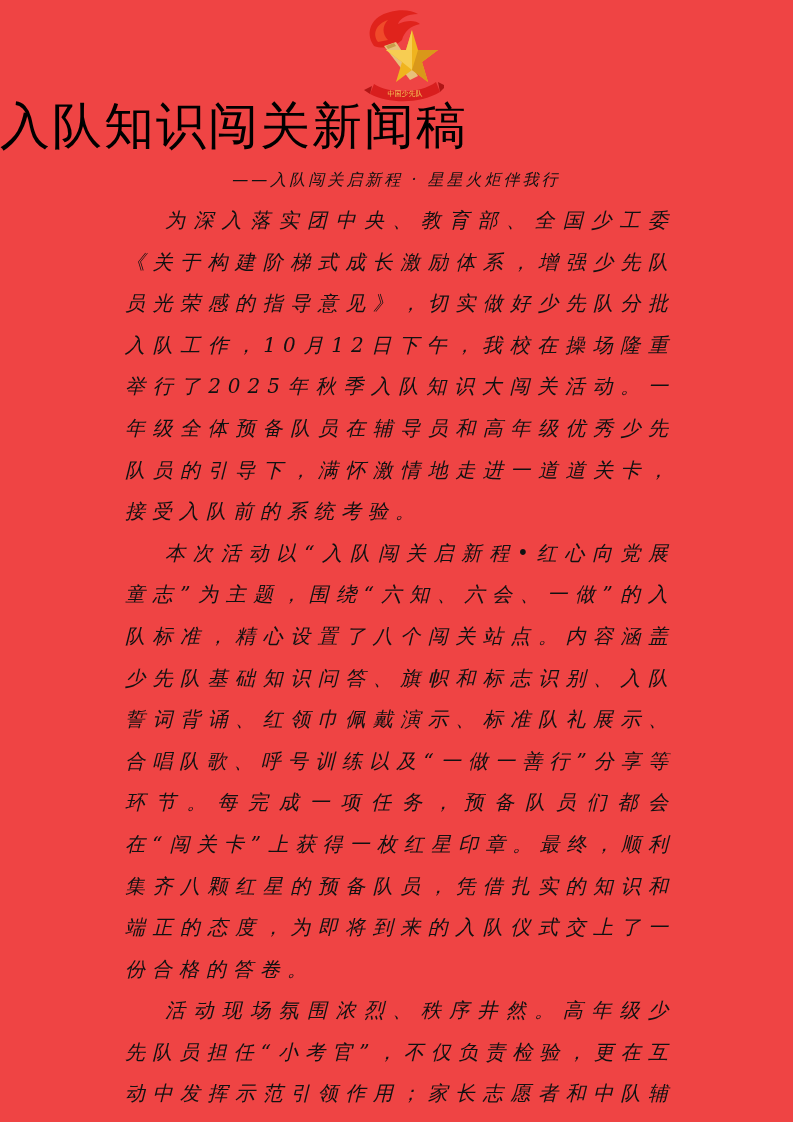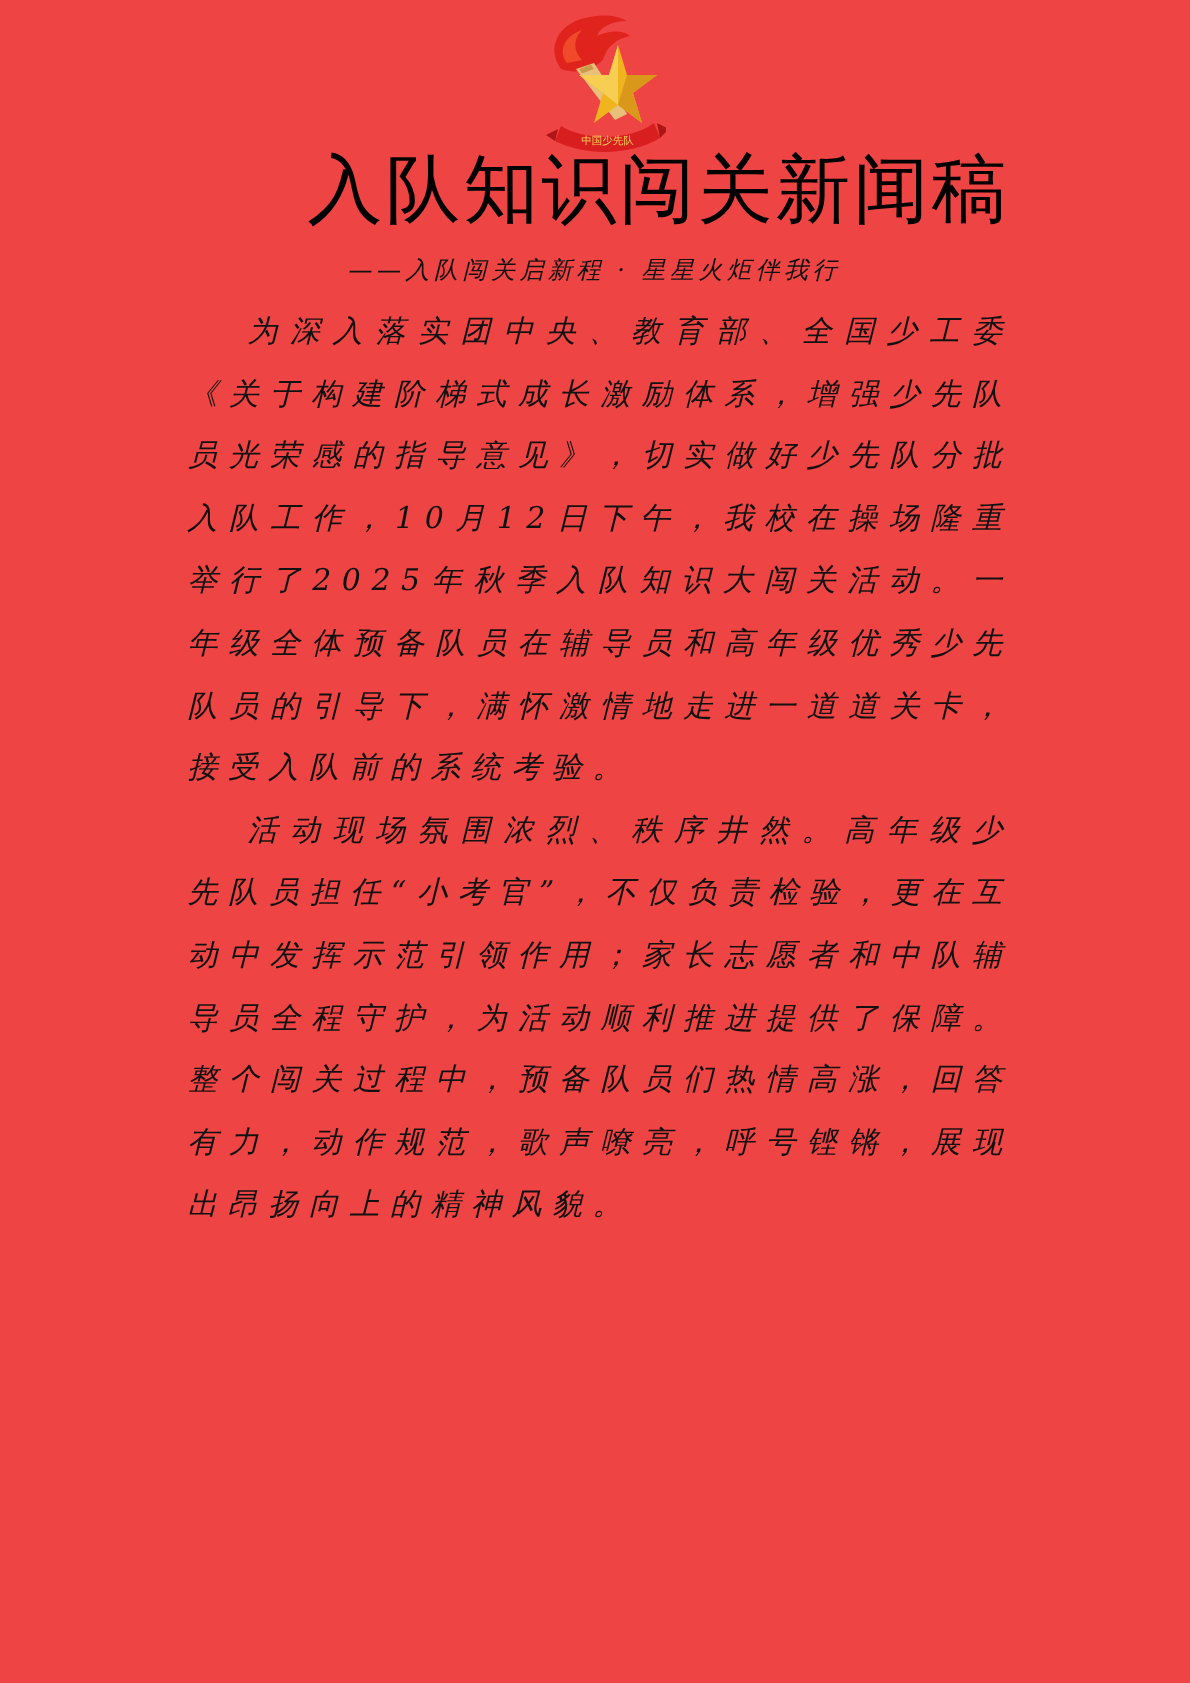--- a/index.html
+++ b/index.html
@@ -27,21 +27,21 @@
       left: 360px;
       top: 6px;
       width: 84px;
       height: 98px;
     }
     .title {
       position: absolute;
       left: 0;
       width: 673px;
       top: 96px;
-      text-align: right;
+      text-align: left;
       font-size: 50px;
       line-height: 60px;
       letter-spacing: 2px;
       font-weight: normal;
       color: #000000;
       margin: 0;
       font-family: "DejaVu Serif", "Liberation Serif", serif;
     }
     .subtitle {
       position: absolute;
@@ -95,17 +95,18 @@
     <path d="M80 86 L86 80 L78 76 Z" fill="#b01515"></path>
     <text x="45" y="90" text-anchor="middle" font-size="7" fill="#f7d25a" font-family="DejaVu Sans, sans-serif">中国少先队</text>
   </svg>
 
   <h1 class="title">入队知识闯关新闻稿</h1>
 
   <div class="subtitle">——入队闯关启新程 · 星星火炬伴我行</div>
 
   <div class="body">
     <p class="para">为深入落实团中央、教育部、全国少工委《关于构建阶梯式成长激励体系，增强少先队员光荣感的指导意见》，切实做好少先队分批入队工作，10月12日下午，我校在操场隆重举行了2025年秋季入队知识大闯关活动。一年级全体预备队员在辅导员和高年级优秀少先队员的引导下，满怀激情地走进一道道关卡，接受入队前的系统考验。</p>
+    <p class="para">本次活动以“入队闯关启新程•红心向党展童志”为主题，围绕“六知、六会、一做”的入队标准，精心设置了八个闯关站点。内容涵盖少先队基础知识问答、旗帜和标志识别、入队誓词背诵、红领巾佩戴演示、标准队礼展示、合唱队歌、呼号训练以及“一做一善行”分享等环节。每完成一项任务，预备队员们都会在“闯关卡”上获得一枚红星印章。最终，顺利集齐八颗红星的预备队员，凭借扎实的知识和端正的态度，为即将到来的入队仪式交上了一份合格的答卷。</p>
     <p class="para">活动现场氛围浓烈、秩序井然。高年级少先队员担任“小考官”，不仅负责检验，更在互动中发挥示范引领作用；家长志愿者和中队辅导员全程守护，为活动顺利推进提供了保障。整个闯关过程中，预备队员们热情高涨，回答有力，动作规范，歌声嘹亮，呼号铿锵，展现出昂扬向上的精神风貌。</p>
 
   </div>
 
 </div>
 
 </body></html>

